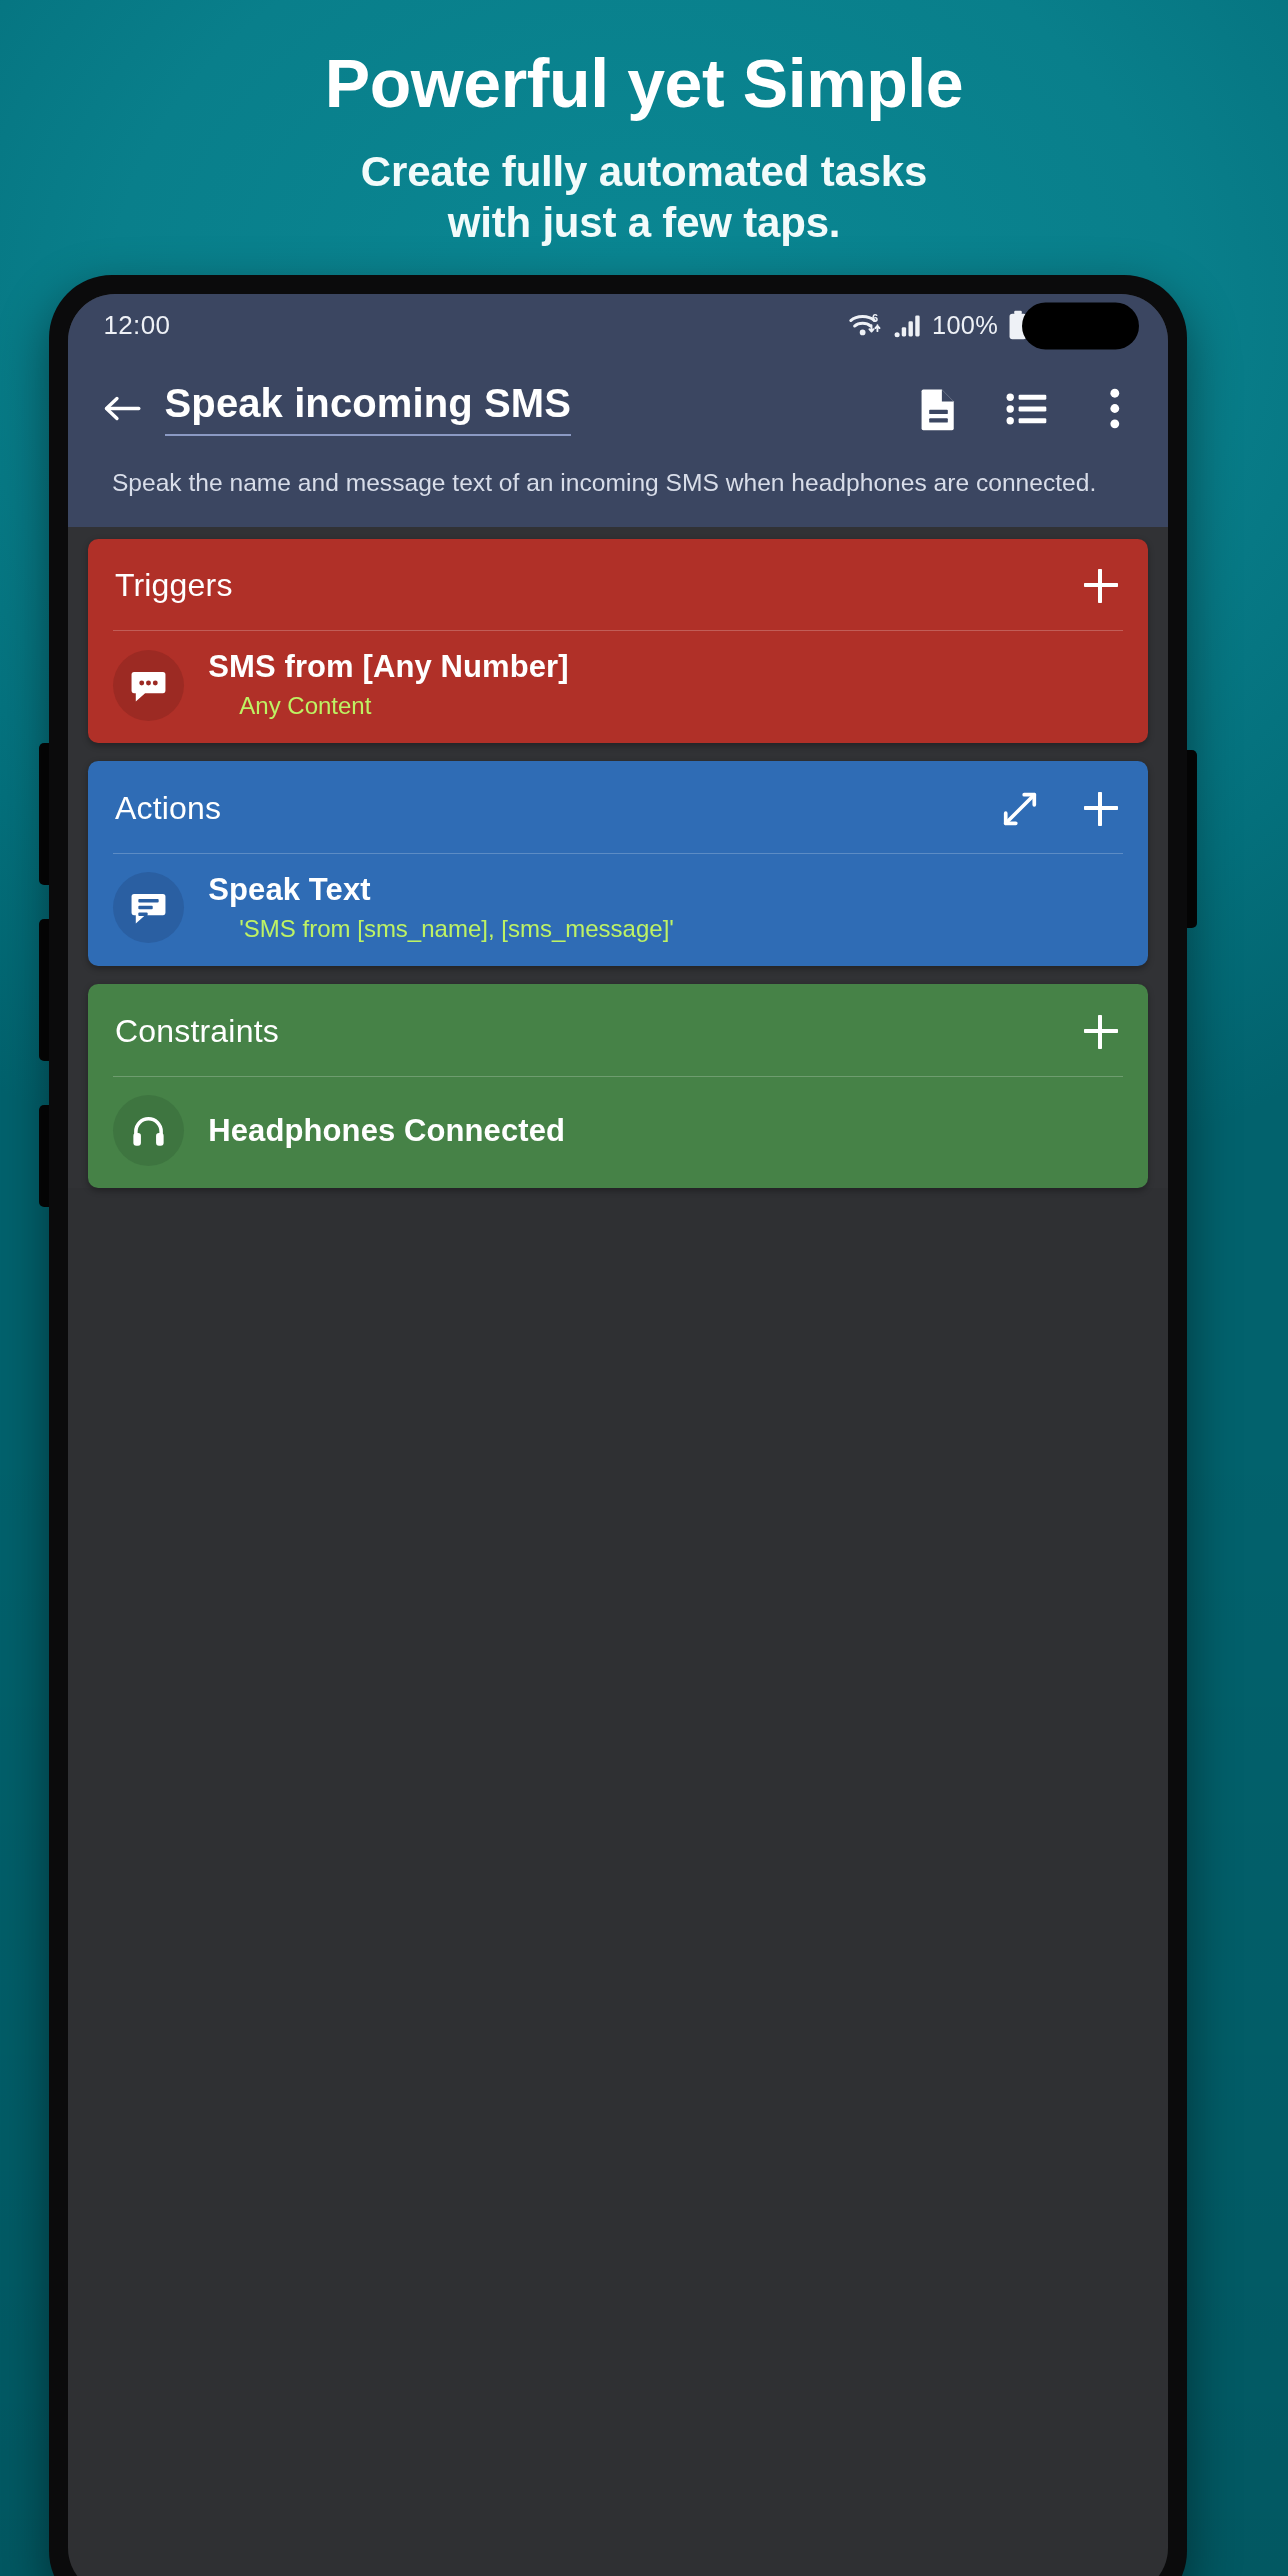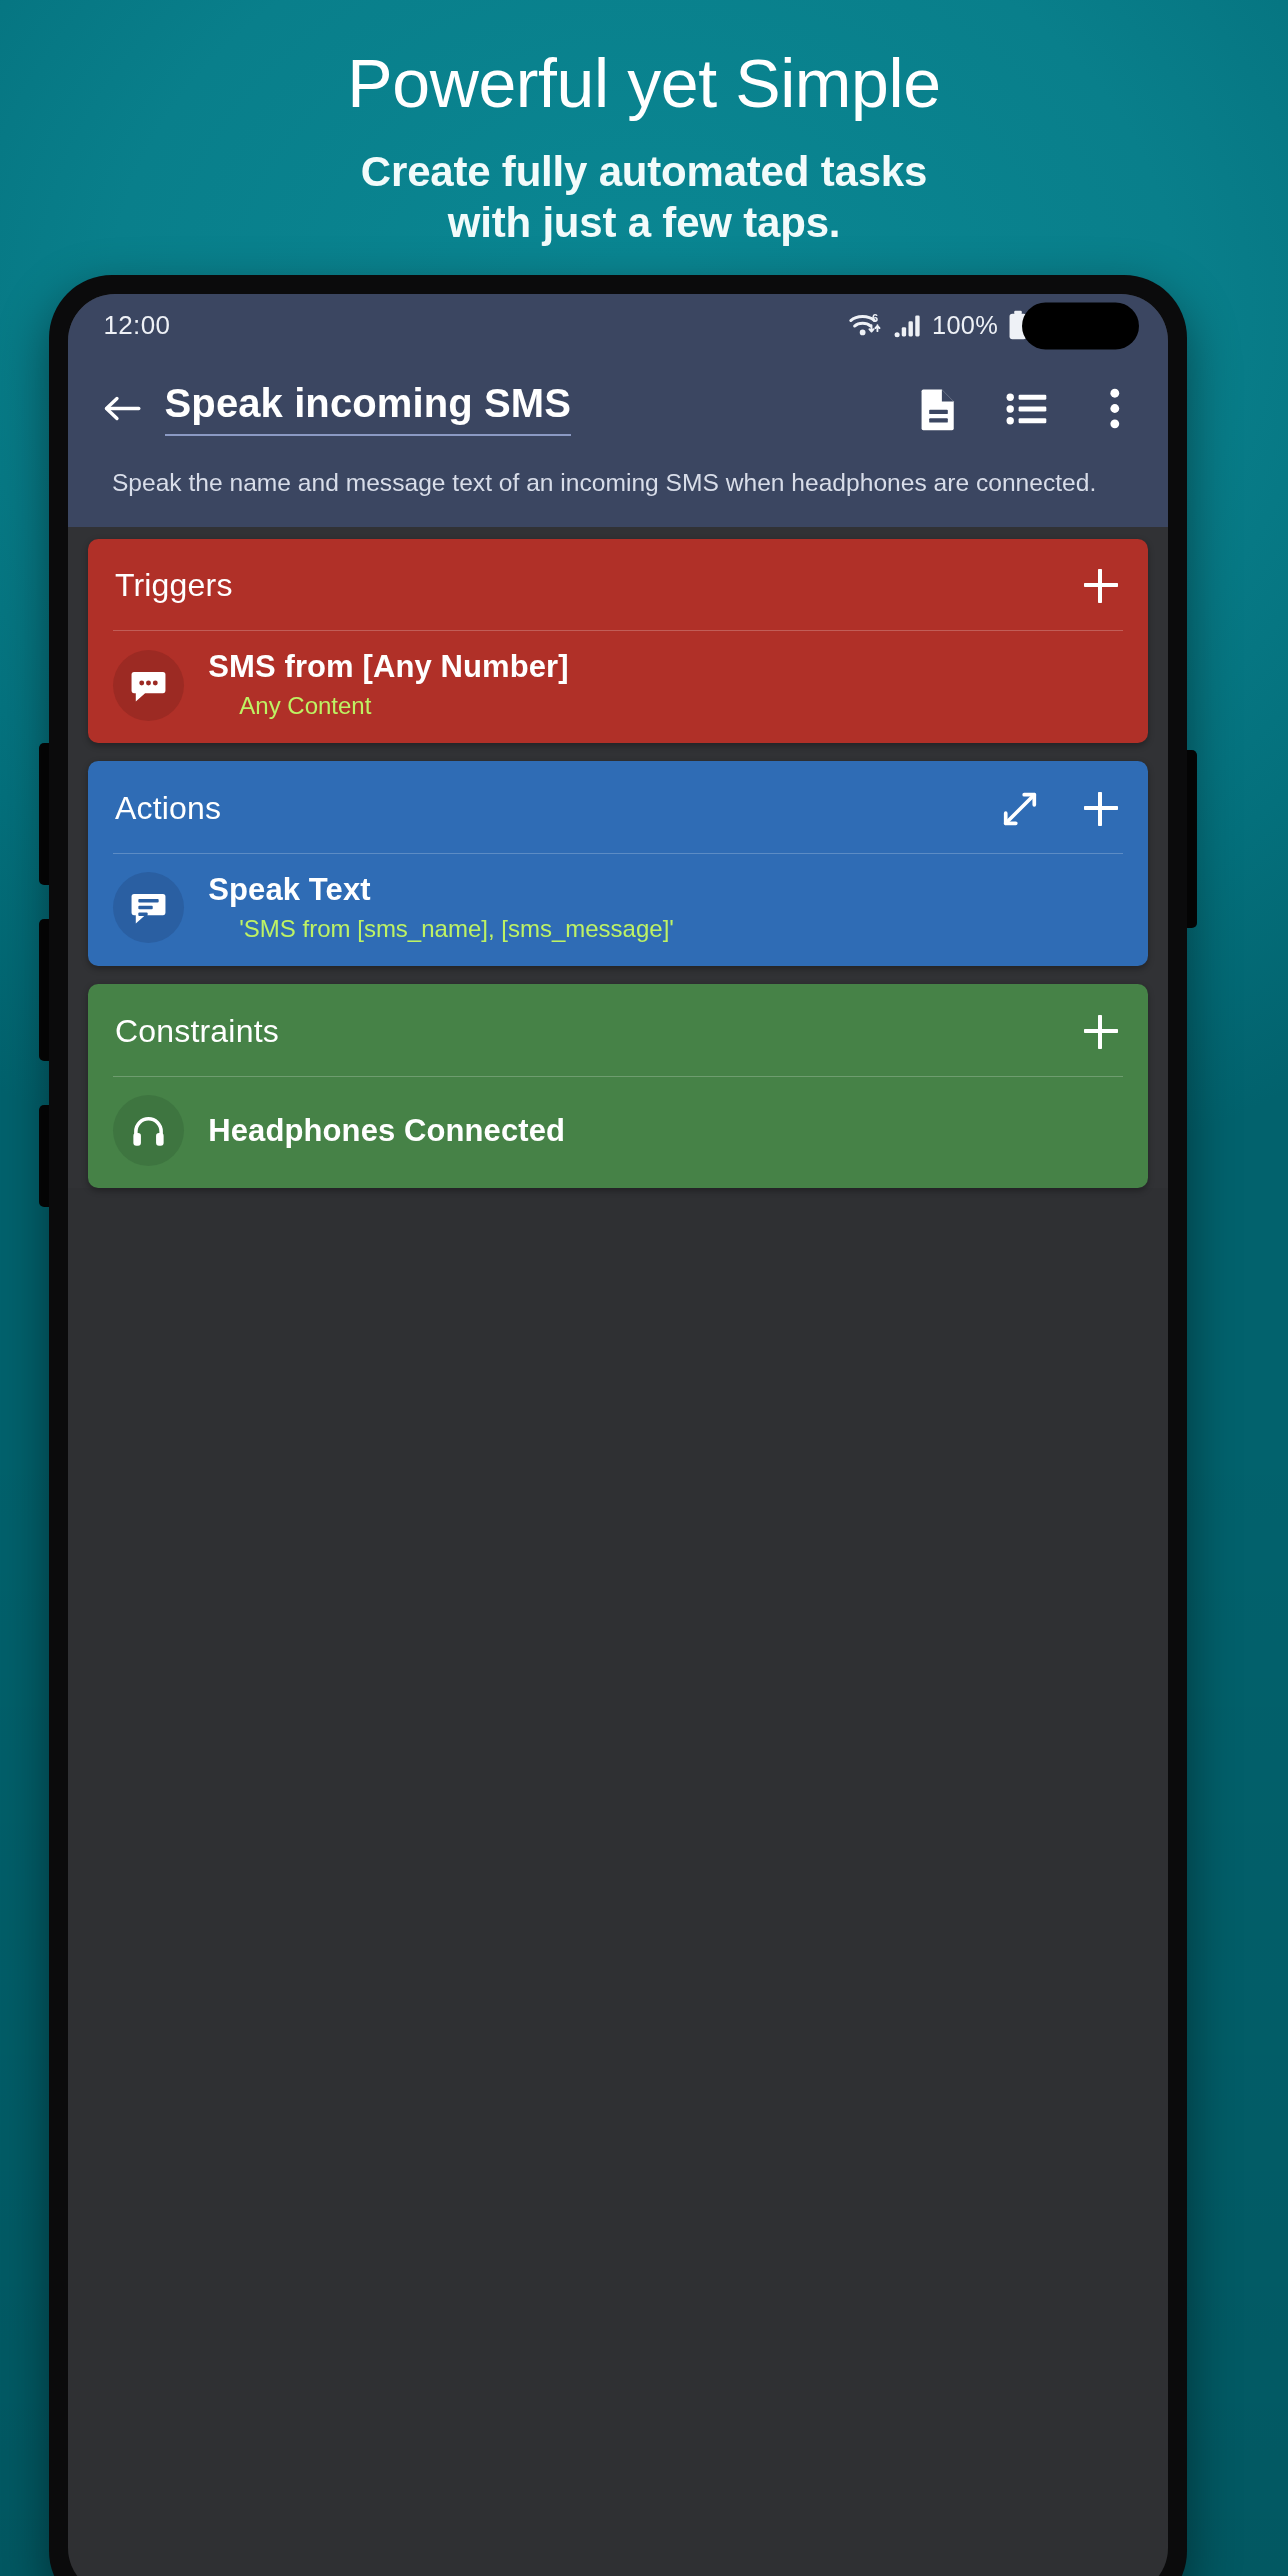--- a/index.html
+++ b/index.html
@@ -33,21 +33,21 @@
   .promo {
     position: absolute;
     top: 0; left: 0; right: 0;
     text-align: center;
     padding-top: 49px;
   }
   .promo-title {
     color: #ffffff;
     font-size: 68px;
     line-height: 1.02;
-    font-weight: 400;
+    font-weight: 700;
     letter-spacing: -0.4px;
   }
   .promo-sub {
     color: #f2fbfb;
     font-size: 42px;
     line-height: 1.2;
     font-weight: 400;
     margin-top: 29px;
     letter-spacing: -0.2px;
   }

